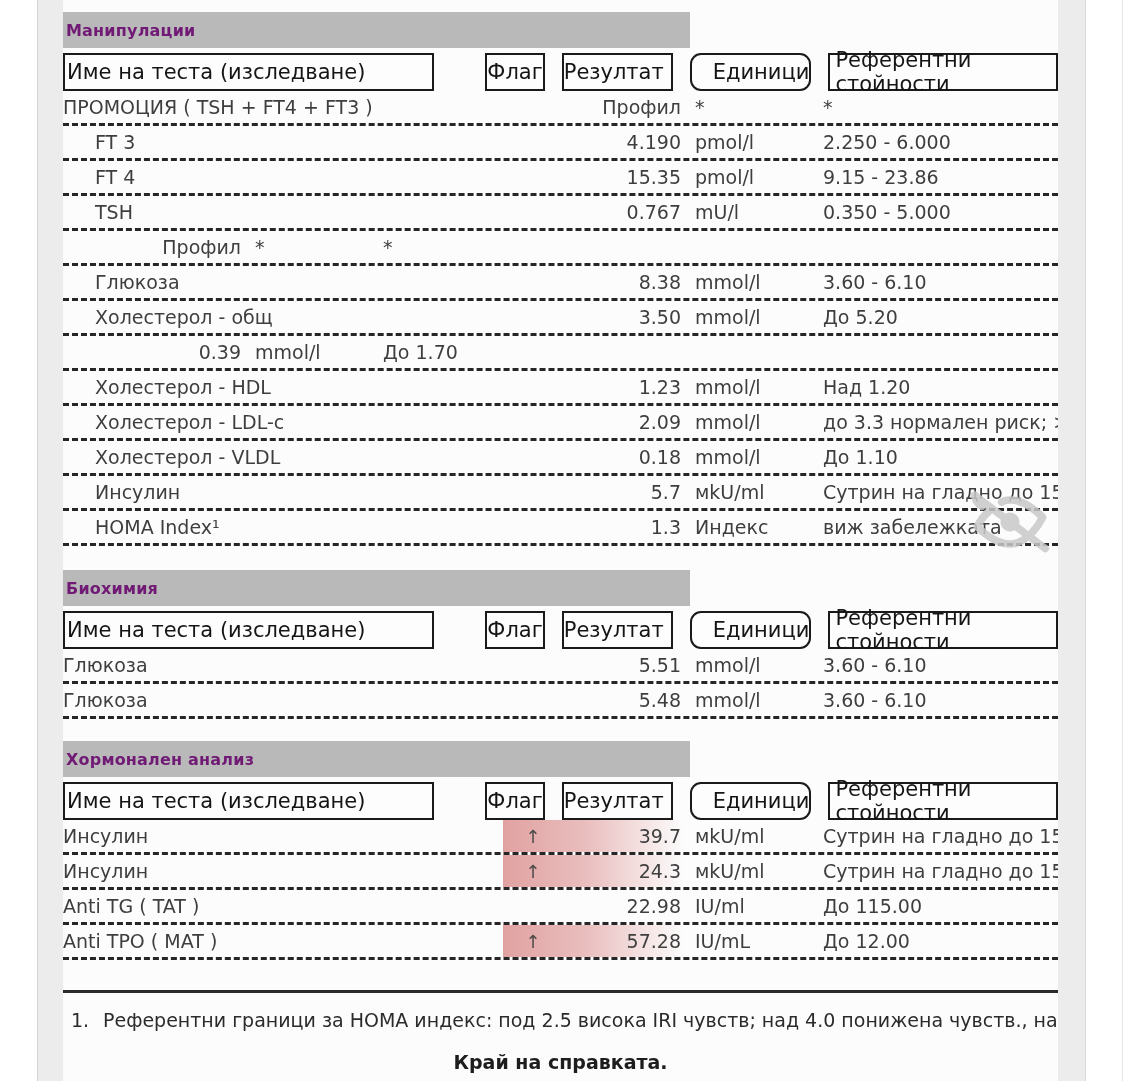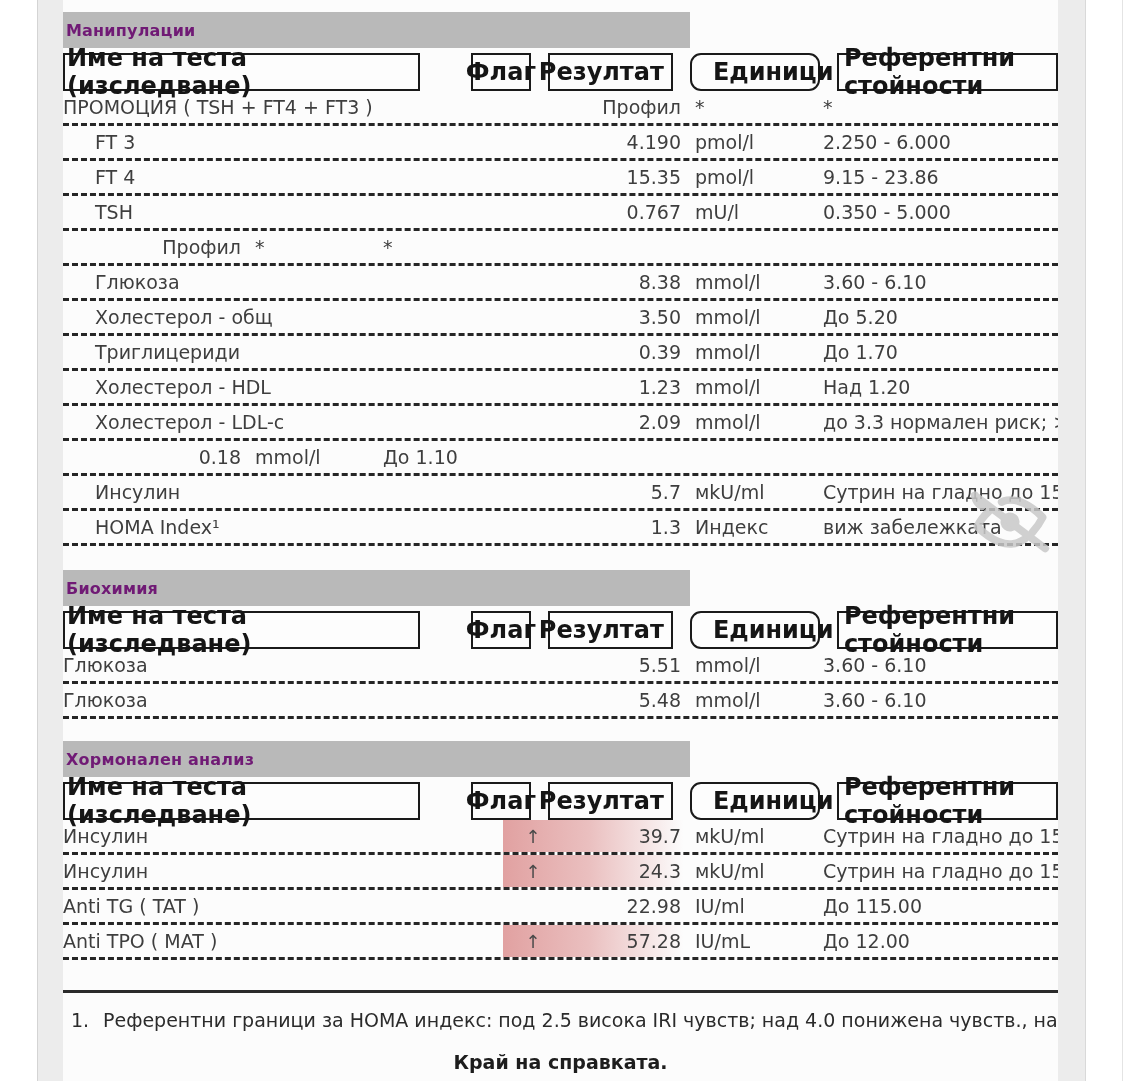--- a/index.html
+++ b/index.html
@@ -18,21 +18,21 @@
 
   .section{position:relative;}
   .gap-before{margin-top:24px;}
   .gap-before-sm{margin-top:22px;}
 
   .banner{width:627px;height:36px;background:var(--banner-bg);
     display:flex;align-items:center;padding-left:3px;
     font-size:16px;font-weight:bold;color:#701a75;letter-spacing:.2px;}
 
   .thead{display:flex;margin-top:5px;height:38px;
-    font-size:24px;font-weight:bold;color:#151515;gap:19px;}
+    font-size:21px;font-weight:normal;color:#151515;gap:19px;}
   .th{border:2px solid #1a1a1a;display:flex;align-items:center;background:#fdfdfd;}
   .th.name{width:425px;padding-left:2px;}
   .th-gap{width:15px;}
   .th.flag{width:60px;justify-content:center;text-align:right;}
   .th.result{width:125px;margin-left:-2px;justify-content:flex-end;padding-right:7px;}
   .th.units{width:130px;margin-left:-2px;padding-left:21px;border-radius:11px;}
   .th.ref{width:262px;margin-left:-2px;padding-left:5px;}
 
   .row{display:flex;align-items:center;height:35px;position:relative;
     border-bottom:3px dashed #262626;font-size:19px;color:#3e3e3e;}
@@ -119,41 +119,41 @@
       <div class="c-ref">3.60 - 6.10</div>
     </div>
     <div class="row">
       <div class="c-name indent">Холестерол - общ</div>
       <div class="c-flag"></div>
       <div class="c-result">3.50</div>
       <div class="c-units">mmol/l</div>
       <div class="c-ref">До 5.20</div>
     </div>
     <div class="row">
-      <div class="c-name indent">Триглицериди</div>
       <div class="c-flag"></div>
       <div class="c-result">0.39</div>
       <div class="c-units">mmol/l</div>
       <div class="c-ref">До 1.70</div>
     </div>
     <div class="row">
       <div class="c-name indent">Холестерол - HDL</div>
       <div class="c-flag"></div>
       <div class="c-result">1.23</div>
       <div class="c-units">mmol/l</div>
       <div class="c-ref">Над 1.20</div>
     </div>
     <div class="row">
       <div class="c-name indent">Холестерол - LDL-c</div>
       <div class="c-flag"></div>
       <div class="c-result">2.09</div>
       <div class="c-units">mmol/l</div>
       <div class="c-ref">до 3.3 нормален риск; &gt;</div>
     </div>
     <div class="row">
+      <div class="c-name indent">Холестерол - VLDL</div>
       <div class="c-flag"></div>
       <div class="c-result">0.18</div>
       <div class="c-units">mmol/l</div>
       <div class="c-ref">До 1.10</div>
     </div>
     <div class="row">
       <div class="c-name indent">Инсулин</div>
       <div class="c-flag"></div>
       <div class="c-result">5.7</div>
       <div class="c-units">мkU/ml</div>

